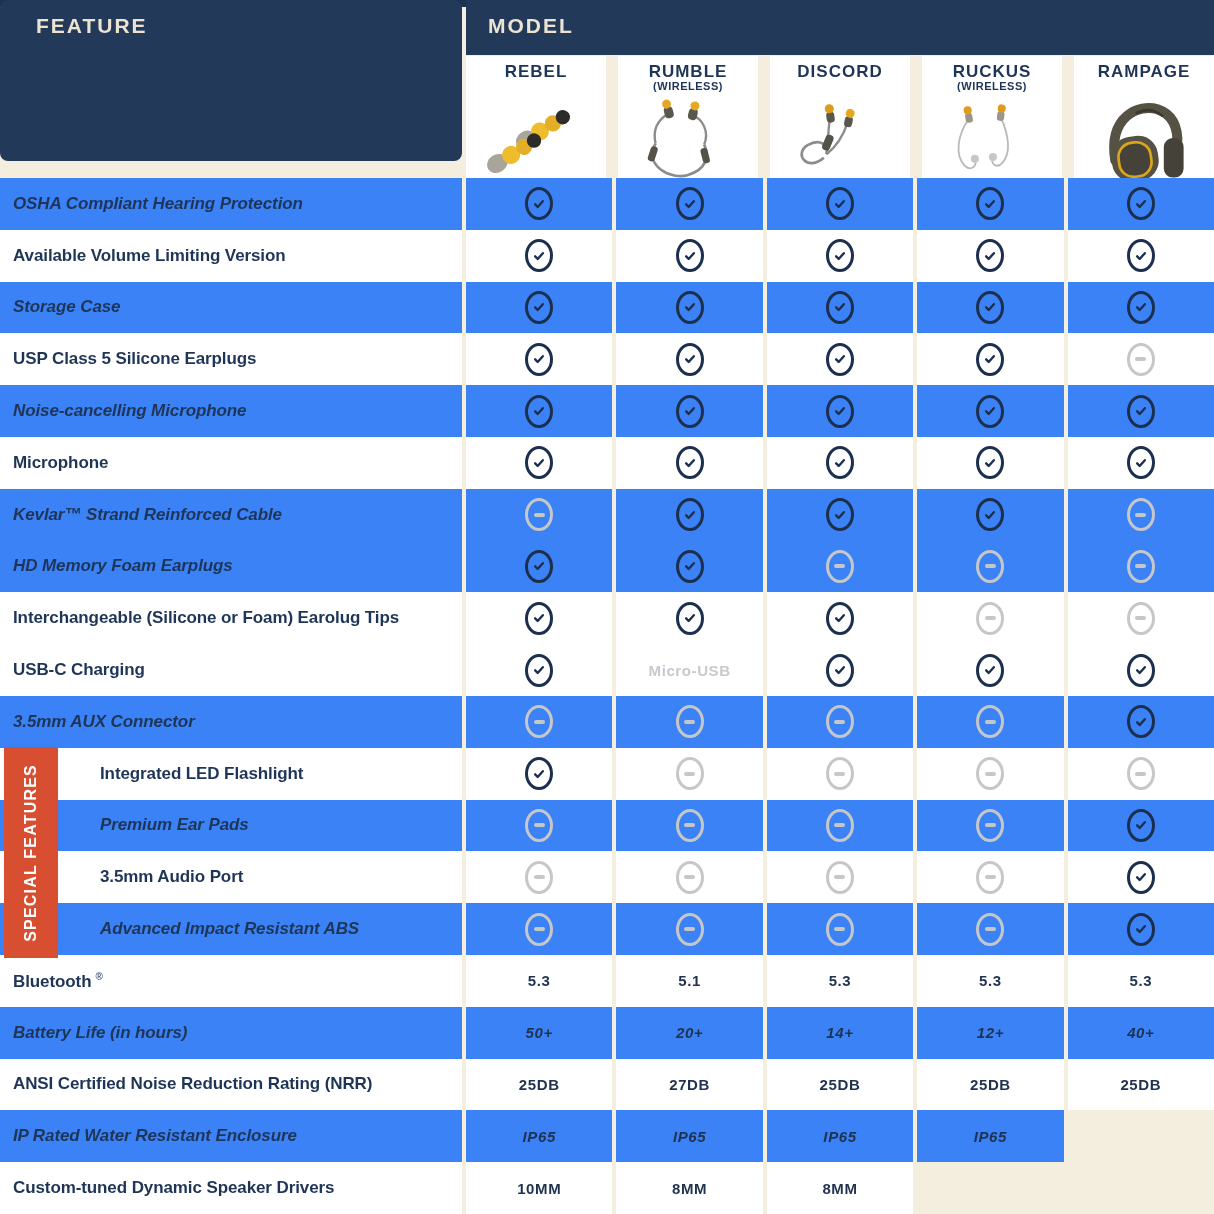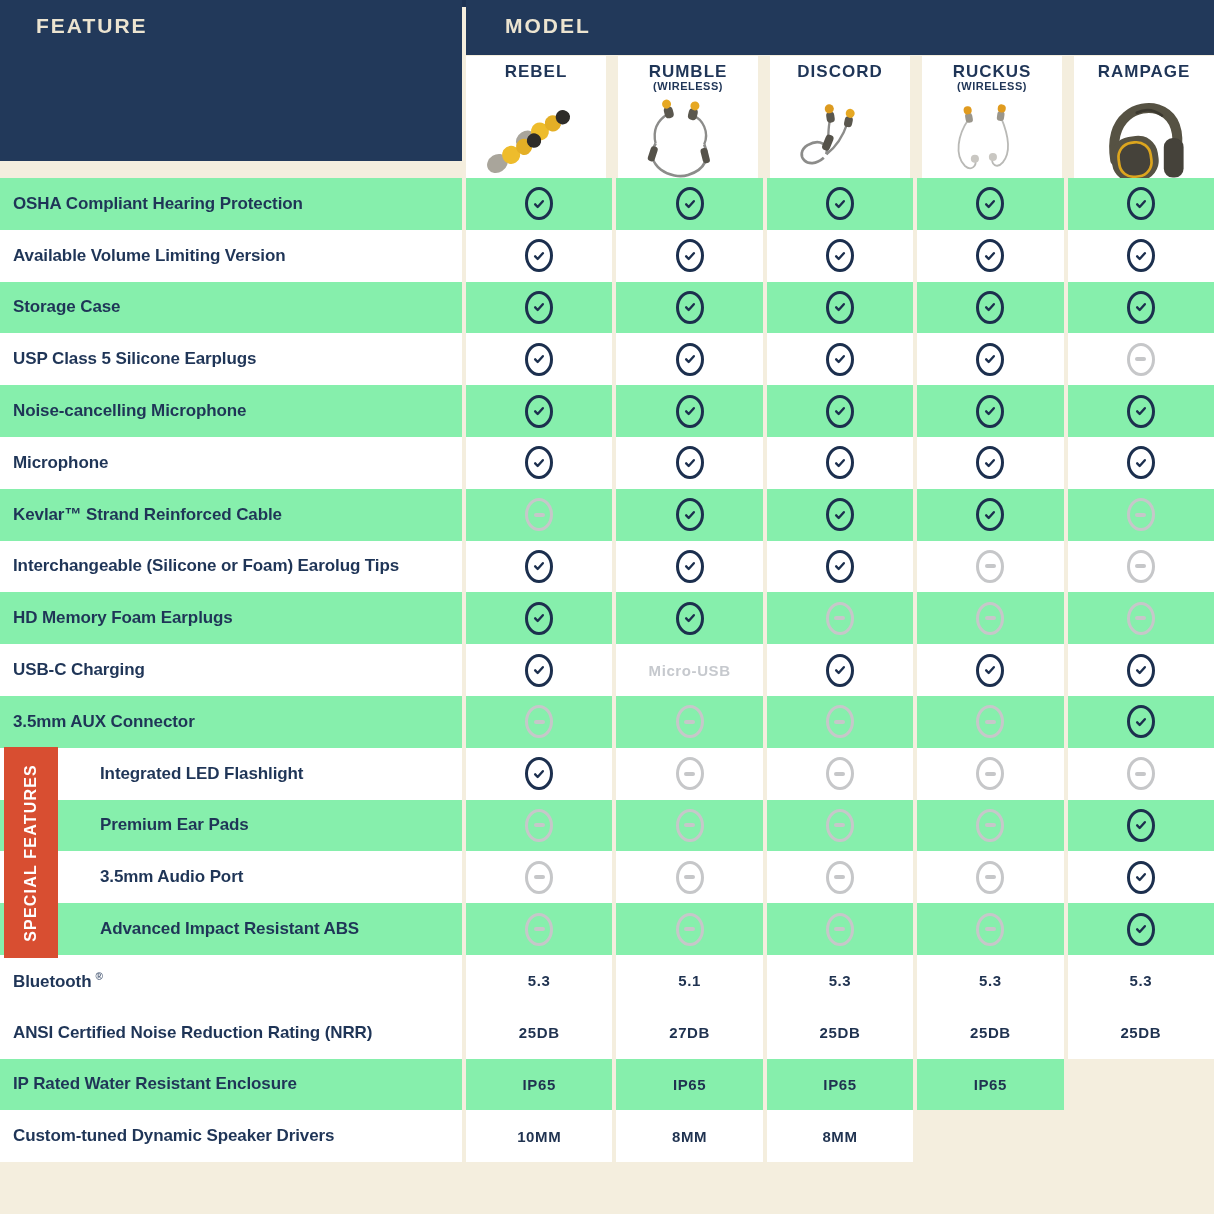--- a/index.html
+++ b/index.html
@@ -1,40 +1,40 @@
 <!DOCTYPE html>
 <html><head>
 <meta charset="utf-8">
 <style>
   html,body{margin:0;padding:0;}
   body{font-family:"Liberation Sans", sans-serif; background:#f4eee0;}
   .page{position:relative;width:1214px;height:1214px;background:#f4eede;overflow:hidden;}
 
   
   .top-strip{position:absolute;left:0;top:0;width:100%;height:7px;background:#1d3252;}
-  .feature-header{position:absolute;left:0;top:0;width:462px;height:161px;background:#22395a;}
+  .feature-header{position:absolute;left:0;top:0;width:462px;height:161px;background:#22395a;border-radius:8px;}
   .feature-header .hdr-text{position:absolute;left:36px;top:14px;font-size:21px;font-weight:bold;
     letter-spacing:2px;color:#ece4d0;}
   .model-header-bar{position:absolute;left:466px;top:0;width:748px;height:55px;background:#22395a;}
-  .model-header-bar .hdr-text{position:absolute;left:39px;top:14px;font-size:21px;font-weight:bold;
+  .model-header-bar .hdr-text{position:absolute;left:22px;top:14px;font-size:21px;font-weight:bold;
     letter-spacing:2px;color:#ece4d0;}
 
   
   .model-row{position:absolute;left:466px;top:56px;width:748px;height:122px;
     display:grid;grid-template-columns:repeat(5,1fr);column-gap:12px;border-radius:17px;}
   .model-cell{background:#ffffff;display:flex;flex-direction:column;align-items:center;padding-top:7px;box-sizing:border-box;}
   .model-name{font-size:17px;font-weight:bold;letter-spacing:1px;color:#1f3557;line-height:1;}
   .model-sub{font-size:11px;font-weight:bold;letter-spacing:.5px;color:#1f3557;line-height:1.25;min-height:12px;}
   .model-img{flex:1;display:flex;align-items:center;justify-content:center;width:100%;}
   .model-img svg{display:block;}
 
   
   .table-body{position:absolute;left:0;top:178px;width:1214px;}
   .trow{display:grid;grid-template-columns:462px repeat(5,1fr);column-gap:4px;height:51.8px;}
-  .row-beige > div{background:#86efac;}
+  .row-beige > div{background:#3b82f6;font-style:italic;}
   .row-white > div{background:#ffffff;}
   .label-cell{display:flex;align-items:center;padding-left:13px;box-sizing:border-box;}
   .label-cell.special{padding-left:100px;}
   .label-text{font-size:17px;font-weight:bold;color:#1f3557;letter-spacing:-0.1px;}
   .label-text sup{font-size:10px;color:#4a5b76;margin-left:4px;}
   .val-cell{display:flex;align-items:center;justify-content:center;}
   .val-text{font-size:15px;font-weight:bold;letter-spacing:.6px;color:#1f3250;}
   .val-text.muted{color:#c6c9ce;}
 
   
@@ -430,20 +430,54 @@
               <path d="M4.5 10.5l3.6 3.8L15.5 6" fill="none" stroke="#1c2f4e" stroke-width="3.4" stroke-linecap="round" stroke-linejoin="round"></path>
             </svg>
           </div>
         </div>
         <div class="val-cell">
           <div class="icon dash">
             <i></i>
           </div>
         </div>
       </div>
+      <div class="trow row-beige">
+        <div class="label-cell">
+          <span class="label-text">HD Memory Foam Earplugs</span>
+        </div>
+        <div class="val-cell">
+          <div class="icon check">
+            <svg viewBox="0 0 20 20" width="14" height="14">
+              <path d="M4.5 10.5l3.6 3.8L15.5 6" fill="none" stroke="#1c2f4e" stroke-width="3.4" stroke-linecap="round" stroke-linejoin="round"></path>
+            </svg>
+          </div>
+        </div>
+        <div class="val-cell">
+          <div class="icon check">
+            <svg viewBox="0 0 20 20" width="14" height="14">
+              <path d="M4.5 10.5l3.6 3.8L15.5 6" fill="none" stroke="#1c2f4e" stroke-width="3.4" stroke-linecap="round" stroke-linejoin="round"></path>
+            </svg>
+          </div>
+        </div>
+        <div class="val-cell">
+          <div class="icon dash">
+            <i></i>
+          </div>
+        </div>
+        <div class="val-cell">
+          <div class="icon dash">
+            <i></i>
+          </div>
+        </div>
+        <div class="val-cell">
+          <div class="icon dash">
+            <i></i>
+          </div>
+        </div>
+      </div>
       <div class="trow row-white">
         <div class="label-cell">
           <span class="label-text">Interchangeable (Silicone or Foam) Earolug Tips</span>
         </div>
         <div class="val-cell">
           <div class="icon check">
             <svg viewBox="0 0 20 20" width="14" height="14">
               <path d="M4.5 10.5l3.6 3.8L15.5 6" fill="none" stroke="#1c2f4e" stroke-width="3.4" stroke-linecap="round" stroke-linejoin="round"></path>
             </svg>
           </div>
@@ -453,54 +487,20 @@
             <svg viewBox="0 0 20 20" width="14" height="14">
               <path d="M4.5 10.5l3.6 3.8L15.5 6" fill="none" stroke="#1c2f4e" stroke-width="3.4" stroke-linecap="round" stroke-linejoin="round"></path>
             </svg>
           </div>
         </div>
         <div class="val-cell">
           <div class="icon check">
             <svg viewBox="0 0 20 20" width="14" height="14">
               <path d="M4.5 10.5l3.6 3.8L15.5 6" fill="none" stroke="#1c2f4e" stroke-width="3.4" stroke-linecap="round" stroke-linejoin="round"></path>
             </svg>
-          </div>
-        </div>
-        <div class="val-cell">
-          <div class="icon dash">
-            <i></i>
-          </div>
-        </div>
-        <div class="val-cell">
-          <div class="icon dash">
-            <i></i>
-          </div>
-        </div>
-      </div>
-      <div class="trow row-beige">
-        <div class="label-cell">
-          <span class="label-text">HD Memory Foam Earplugs</span>
-        </div>
-        <div class="val-cell">
-          <div class="icon check">
-            <svg viewBox="0 0 20 20" width="14" height="14">
-              <path d="M4.5 10.5l3.6 3.8L15.5 6" fill="none" stroke="#1c2f4e" stroke-width="3.4" stroke-linecap="round" stroke-linejoin="round"></path>
-            </svg>
-          </div>
-        </div>
-        <div class="val-cell">
-          <div class="icon check">
-            <svg viewBox="0 0 20 20" width="14" height="14">
-              <path d="M4.5 10.5l3.6 3.8L15.5 6" fill="none" stroke="#1c2f4e" stroke-width="3.4" stroke-linecap="round" stroke-linejoin="round"></path>
-            </svg>
-          </div>
-        </div>
-        <div class="val-cell">
-          <div class="icon dash">
-            <i></i>
           </div>
         </div>
         <div class="val-cell">
           <div class="icon dash">
             <i></i>
           </div>
         </div>
         <div class="val-cell">
           <div class="icon dash">
             <i></i>
@@ -714,20 +714,40 @@
           <span class="val-text">5.1</span>
         </div>
         <div class="val-cell">
           <span class="val-text">5.3</span>
         </div>
         <div class="val-cell">
           <span class="val-text">5.3</span>
         </div>
         <div class="val-cell">
           <span class="val-text">5.3</span>
+        </div>
+      </div>
+      <div class="trow row-beige">
+        <div class="label-cell">
+          <span class="label-text">Battery Life (in hours)</span>
+        </div>
+        <div class="val-cell">
+          <span class="val-text">50+</span>
+        </div>
+        <div class="val-cell">
+          <span class="val-text">20+</span>
+        </div>
+        <div class="val-cell">
+          <span class="val-text">14+</span>
+        </div>
+        <div class="val-cell">
+          <span class="val-text">12+</span>
+        </div>
+        <div class="val-cell">
+          <span class="val-text">40+</span>
         </div>
       </div>
       <div class="trow row-white">
         <div class="label-cell">
           <span class="label-text">ANSI Certified Noise Reduction Rating (NRR)</span>
         </div>
         <div class="val-cell">
           <span class="val-text">25DB</span>
         </div>
         <div class="val-cell">

